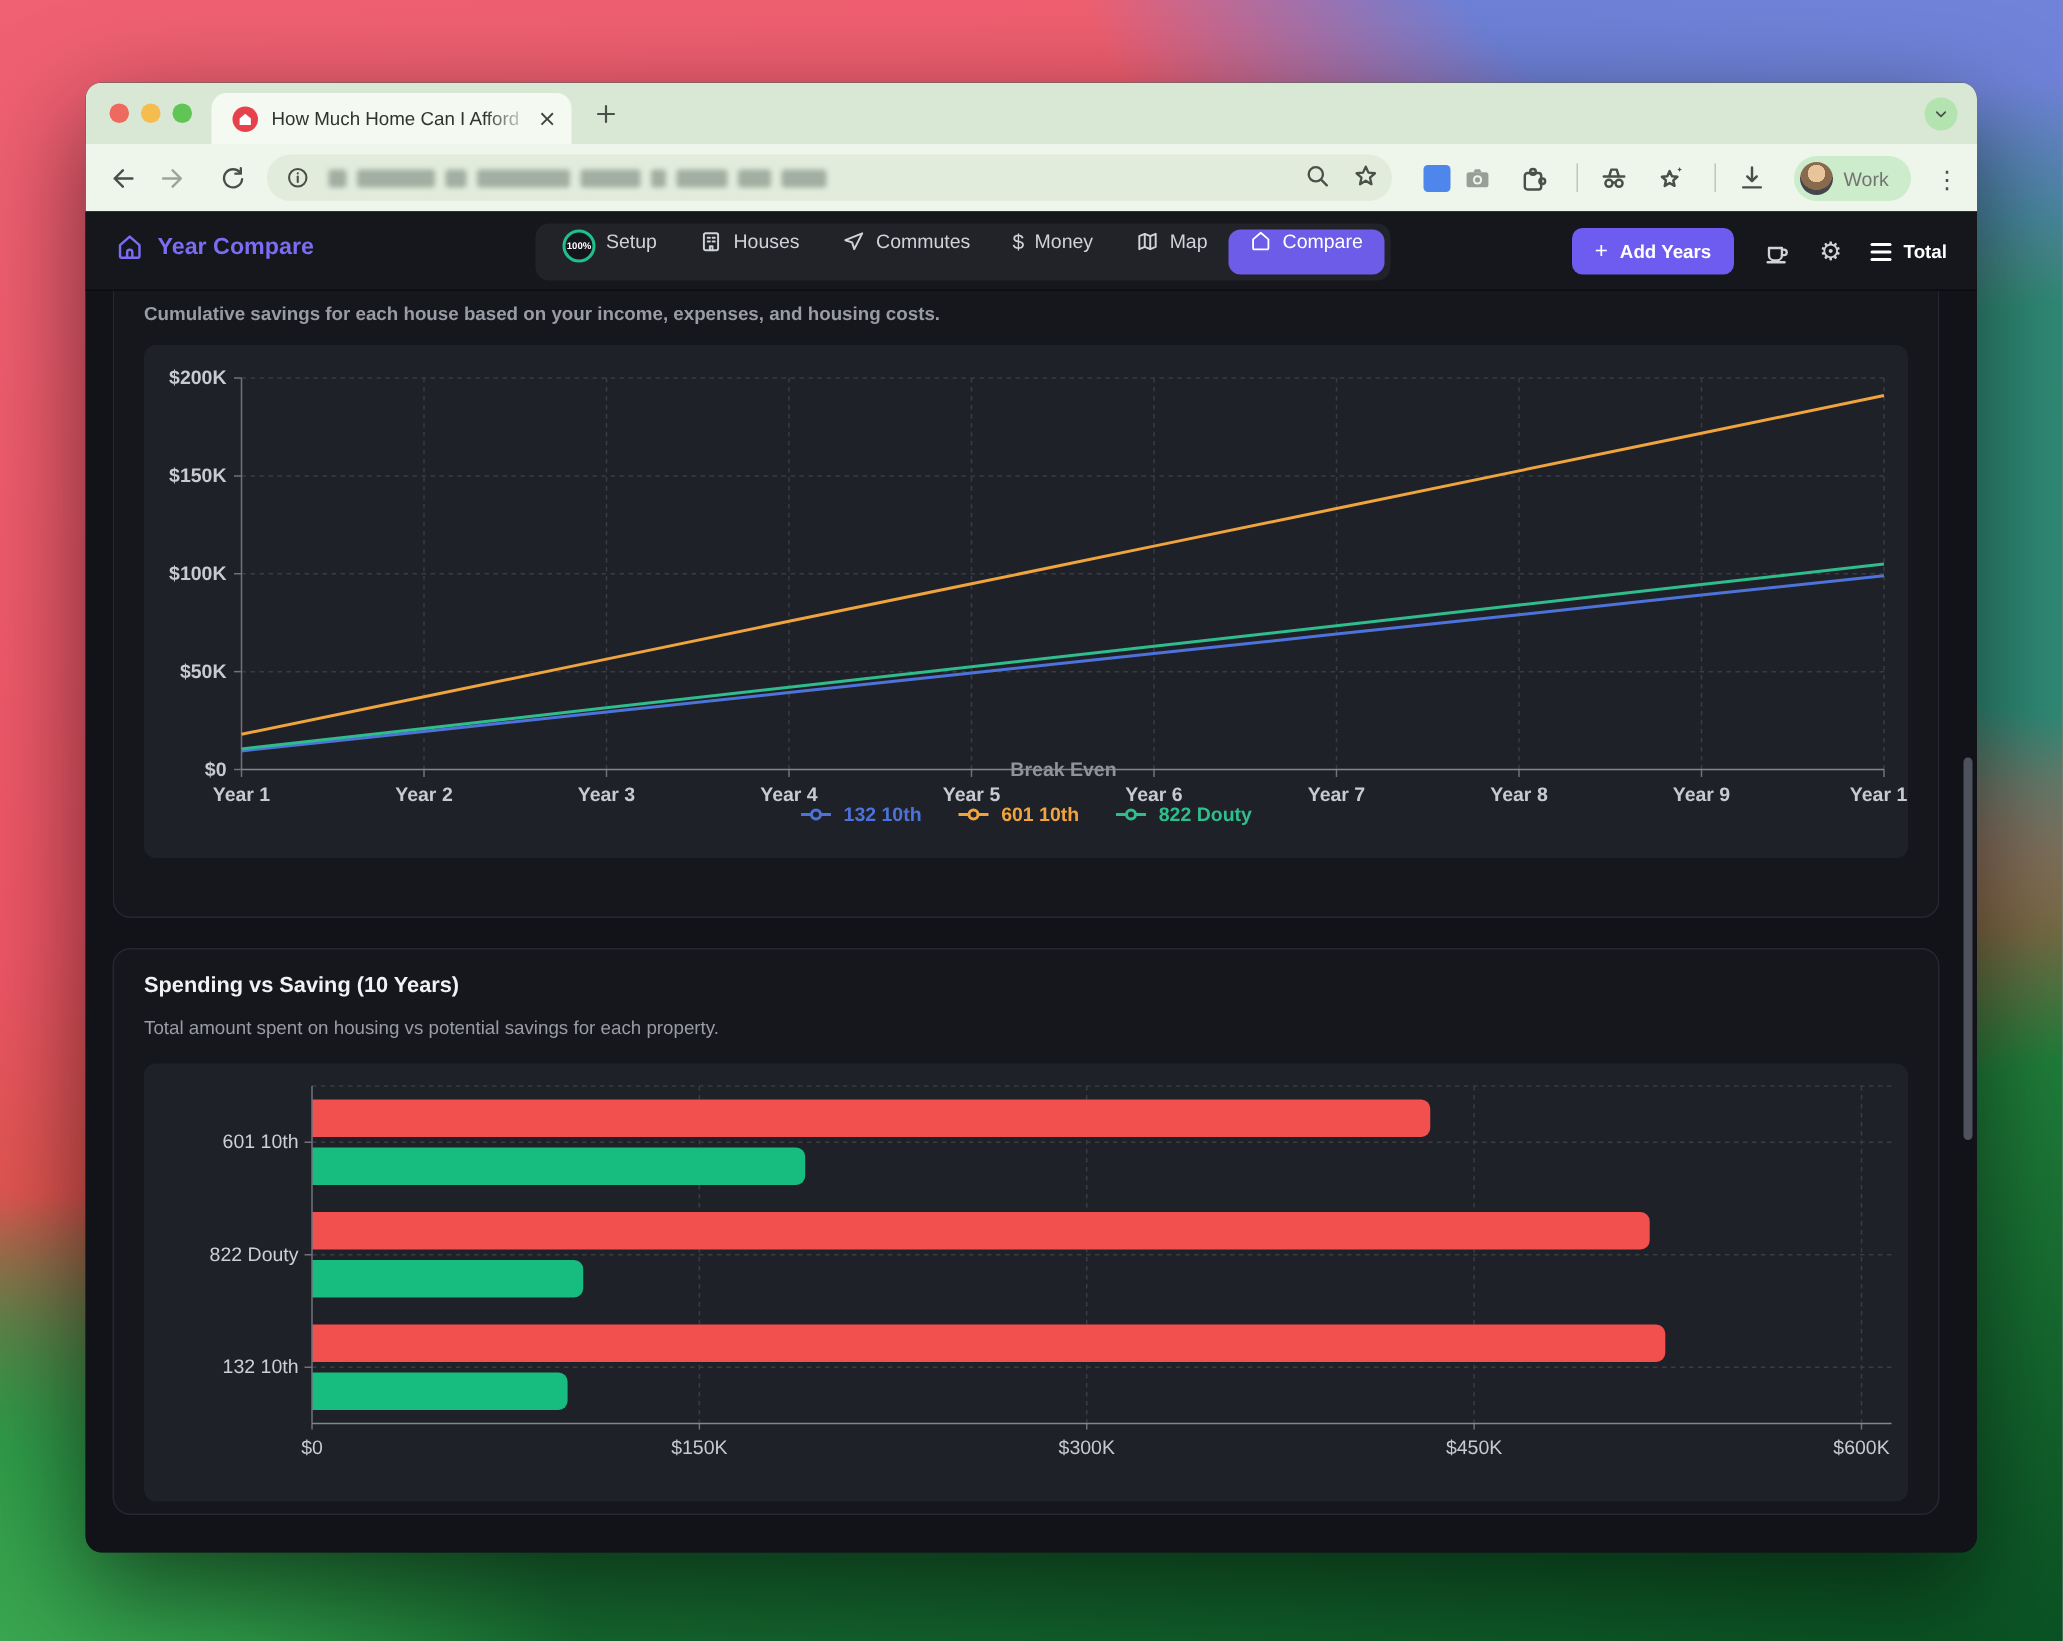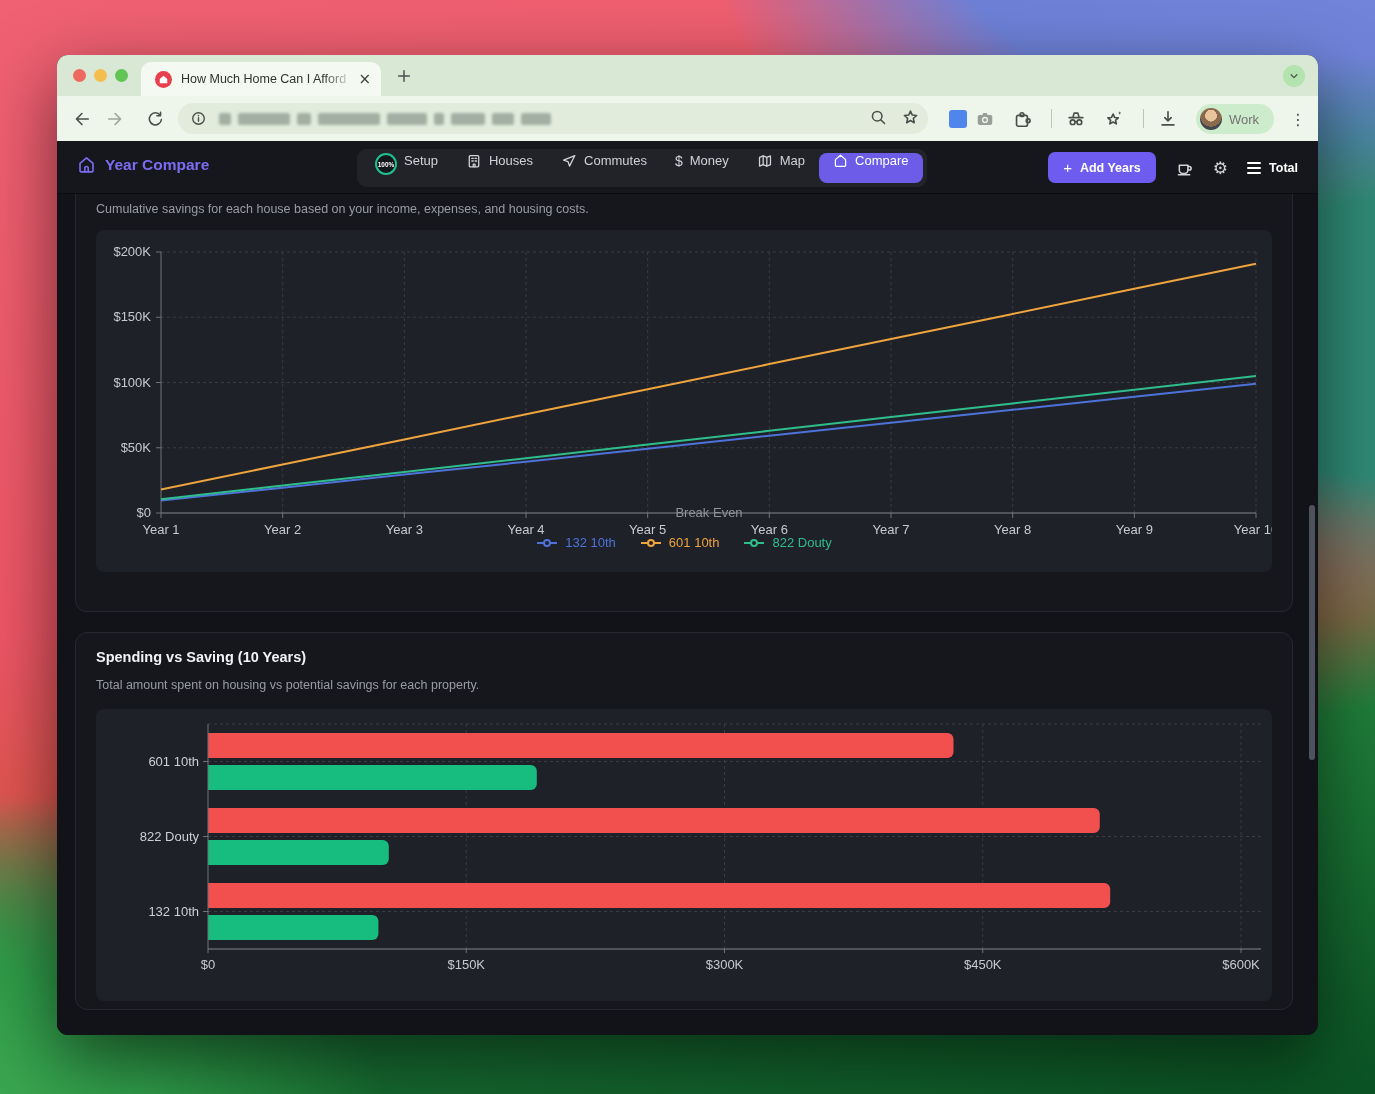--- a/index.html
+++ b/index.html
@@ -73,21 +73,21 @@
   .add-house { background:#6e5cf0; color:#fff; height:31px; border-radius:7px; display:flex;
     align-items:center; gap:8px; padding:0 15px; font-size:12.5px; font-weight:bold; border:none; }
   .add-plus { font-size:15px; font-weight:normal; }
   .gear-glyph { color:#cfd2d7; font-size:17px; }
   .menu-btn { display:flex; align-items:center; gap:8px; color:#fff; font-size:12.5px; font-weight:bold; }
   .hamburger { display:flex; flex-direction:column; gap:3px; }
   .hamburger i { display:block; width:14px; height:2px; background:#fff; border-radius:1px; }
 
   .app-body { position:absolute; top:53px; left:0; right:0; bottom:0; overflow:hidden; }
   .card { position:absolute; left:18px; width:1218px; background:#16171d; border:1px solid #262730; }
-  .card1 { top:0; height:418px; border-top:none; border-radius:0 0 12px 12px; }
+  .card1 { top:0; height:418px; border-top:none; border-radius:0 0 12px 12px;font-weight:bold; }
   .card2 { top:438px; height:378px; border-radius:12px; }
   .desc { color:#999ca4; font-size:12.5px; }
   .card1 .desc { position:absolute; left:20px; top:8px; }
   .card2 .card-title { position:absolute; left:20px; top:16px; color:#f1f2f4; font-size:14.5px; font-weight:bold; }
   .card2 .desc { position:absolute; left:20px; top:45px;text-align:right; }
   .panel { position:absolute; left:20px; background:#1f2129; border-radius:8px; }
   #panel-line { top:36px; width:1176px; height:342px; }
   #panel-bar { top:76px; width:1176px; height:292px; }
   .legend { position:absolute; left:0; right:0; display:flex; justify-content:center; gap:24px; font-size:13px; }
   #legend-line { top:305px; }

